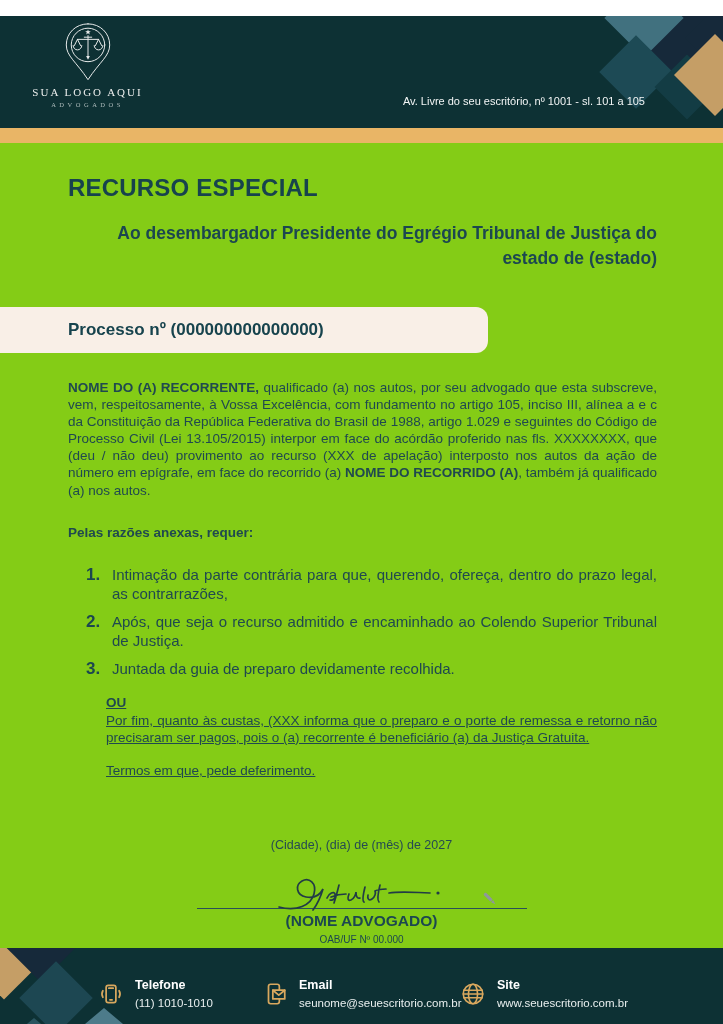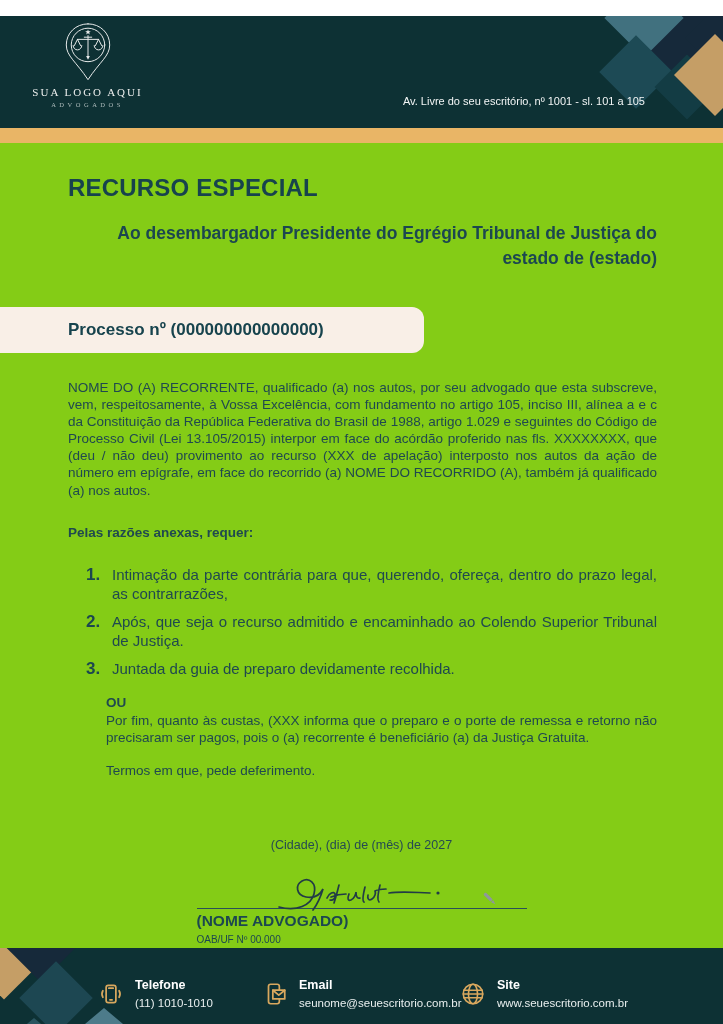--- a/index.html
+++ b/index.html
@@ -43,44 +43,44 @@
   .doc { flex:1 1 auto; position:relative; color:#20494f; }
   .title {
     margin:31px 66px 0 68px; 
     font-size:24px; font-weight:bold; color:#17434d; letter-spacing:0.2px;
   }
   .addressee {
     margin:19px 66px 0 68px; text-align:right;
     font-size:17.5px; font-weight:bold; color:#1c4750; line-height:1.42;
   }
   .process-box {
-    margin-top:36px; width:424px; height:46px; background:#f9efe7;
+    margin-top:36px; width:488px; height:46px; background:#f9efe7;
     border-radius:0 12px 12px 0; display:flex; align-items:center; padding-left:68px;
   }
   .process-box span { font-size:17px; font-weight:bold; color:#17434d; }
   .opening {
     margin:26px 66px 0 68px; text-align:justify;
     font-size:13.5px; line-height:1.27;
   }
-  .b { font-weight:normal; }
+  .b { font-weight:bold; }
   .requests-heading { margin:26px 66px 0 68px; font-size:13.5px; font-weight:bold; }
   .requests { margin:25px 66px 0 68px; list-style:none; }
   .req { display:flex; padding-left:18px; margin-bottom:9px; }
   .req .num {
     flex:0 0 26px; font-size:17px; font-weight:bold; color:#1c4750; line-height:1;
     padding-top:1px;
   }
   .req .txt { flex:1; text-align:justify; font-size:15px; line-height:1.27; }
-  .or-block { margin:17px 66px 0 106px; }
+  .or-block { margin:17px 66px 0 106px;text-decoration:underline; }
   .ou { font-size:13.5px; font-weight:bold; }
   .or-text { margin-top:2px; text-align:justify; font-size:13.5px; line-height:1.27; }
   .closing { margin-top:17px; font-size:13.5px; }
   .date { margin-top:60px; text-align:center; font-size:12.5px; color:#254a52; }
 
-  .sig { position:relative; width:330px; margin:22px auto 0; text-align:left; }
+  .sig { position:relative; width:330px; margin:22px auto 0; text-align:center; }
   .sig-script { display:block; margin:0 auto -6px; }
   .pen { position:absolute; right:28px; top:16px; }
   .sig-line { border-top:1.6px solid #2a5058; }
   .sig-name { margin-top:3px; font-size:15.5px; font-weight:bold; color:#1c4750; }
   .sig-oab  { margin-top:4px; font-size:10px; font-weight:normal; color:#1c4750; }
 
   
   .footer {
     position:relative; height:92px; background:#0d3134; overflow:hidden; flex:0 0 auto;
   }

